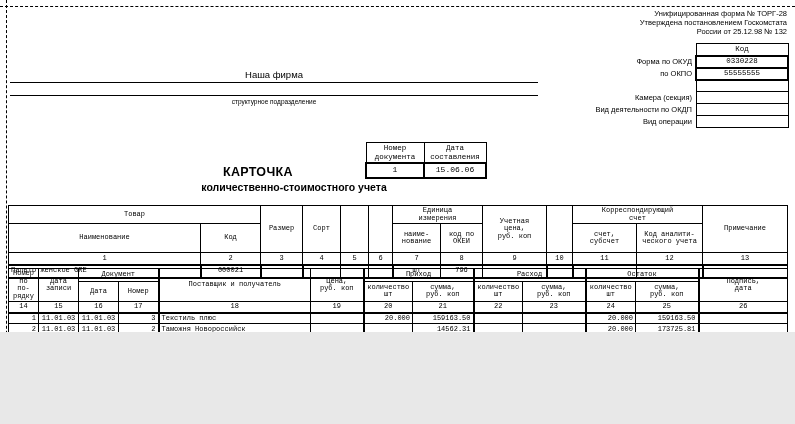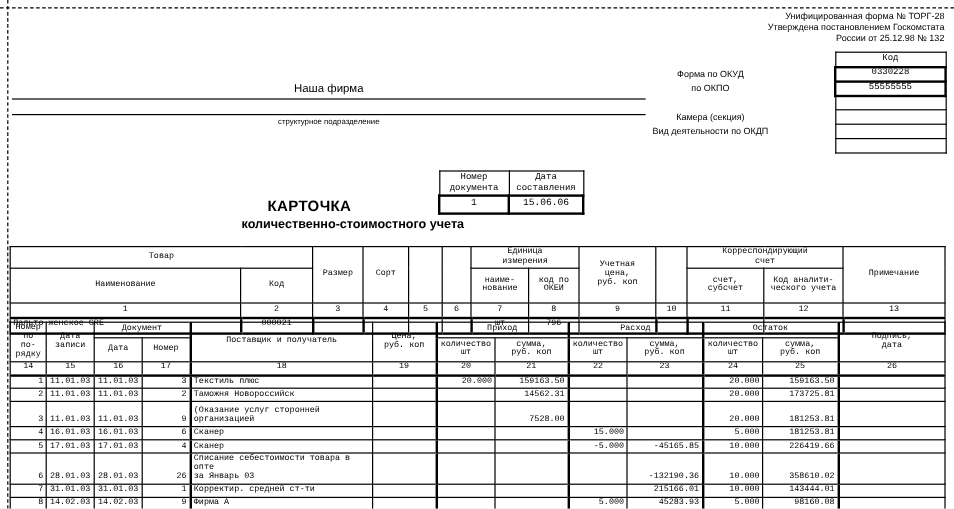--- a/index.html
+++ b/index.html
@@ -1,39 +1,39 @@
 <!DOCTYPE html>
 <html><head>
 <meta charset="utf-8">
 <style>
   * { box-sizing: border-box; margin: 0; padding: 0; }
   html,body { background:#e8e8e8; }
   .page {
-    position: relative; width: 795px; height: 424px; background: #fff;
+    position: relative; width: 795px; height: 332px; background: #fff;
     font-family: "Liberation Sans", sans-serif; color: #000; overflow: hidden;
     margin: 0 auto;
   }
   .cut-top { position:absolute; left:0; top:6px; width:795px; height:0; border-top:1px dashed #000; }
   .cut-left { position:absolute; left:6px; top:0; width:0; height:424px; border-left:1px dashed #000; }
 
   .form-ref { position:absolute; right:8px; top:9px; text-align:right; font-size:7.5px; line-height:9px; }
 
   .org-name  { position:absolute; left:10px; top:69px; width:528px; height:14px; text-align:center;
                font-size:9.5px; border-bottom:1px solid #000; }
   .org-line2 { position:absolute; left:10px; top:88px; width:528px; height:8px; border-bottom:1px solid #000; }
   .org-caption { position:absolute; left:10px; top:98px; width:528px; text-align:center; font-size:6.5px; }
 
   table { border-collapse:collapse; table-layout:fixed; position:absolute;font-family:Liberation Mono, monospace; }
   td { border:1px solid #000; font-size:7px; line-height:7.5px; padding:1px 2px; overflow:hidden;
        vertical-align:middle; text-align:center; white-space:pre-line; }
 
   .codes { left:695px; top:43px; width:92px; }
   .codes td { height:12px; font-size:7.5px; padding:0 2px; }
   .codes td.thick { border-width:2px; }
-  .code-label { position:absolute; right:103px; width:200px; text-align:center; font-size:7.5px; }
+  .code-label { position:absolute; right:103px; width:200px; text-align:right; font-size:7.5px; }
 
   .doct { left:365px; top:142px; width:120px; }
   .doct td { font-size:7.5px; line-height:8.5px; }
   .doct td.val { height:15px; border-width:2px; font-size:8px; }
 
   .title1 { position:absolute; left:223px; top:165px; width:200px; text-align:left;
             font-size:12.5px; font-weight:bold; letter-spacing:0.3px; }
   .title2 { position:absolute; left:194px; top:181px; width:200px; text-align:center;
             font-size:10.5px; font-weight:bold; white-space:nowrap; }
 
@@ -91,20 +91,21 @@
         </tr>
     <tr>
           <td></td>
         </tr>
   </tbody>
     </table>
   <div class="code-label" style="top:57px">Форма по ОКУД</div>
   <div class="code-label" style="top:69px">по ОКПО</div>
   <div class="code-label" style="top:93px">Камера (секция)</div>
   <div class="code-label" style="top:105px">Вид деятельности по ОКДП</div>
+  <div class="code-label" style="top:117px">Вид операции</div>
 
   <table class="doct">
     <colgroup>
         <col style="width:58px">
         <col style="width:62px">
       </colgroup>
     <tbody>
         <tr>
       <td>Номер
 документа</td>

